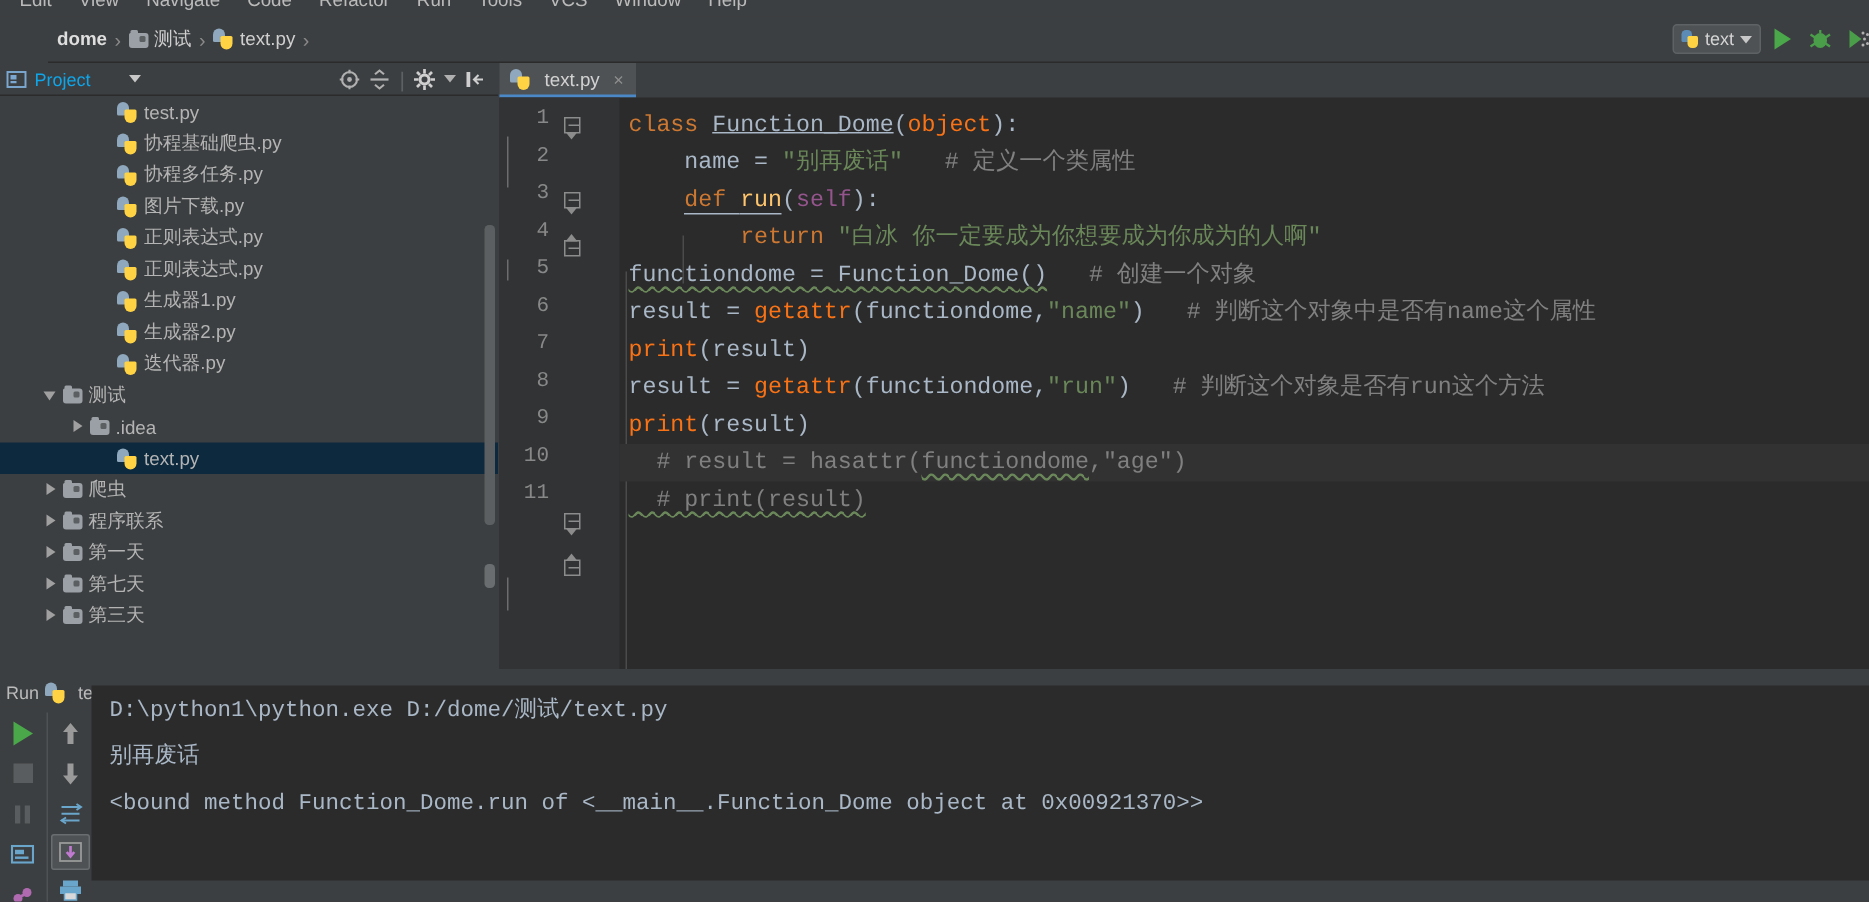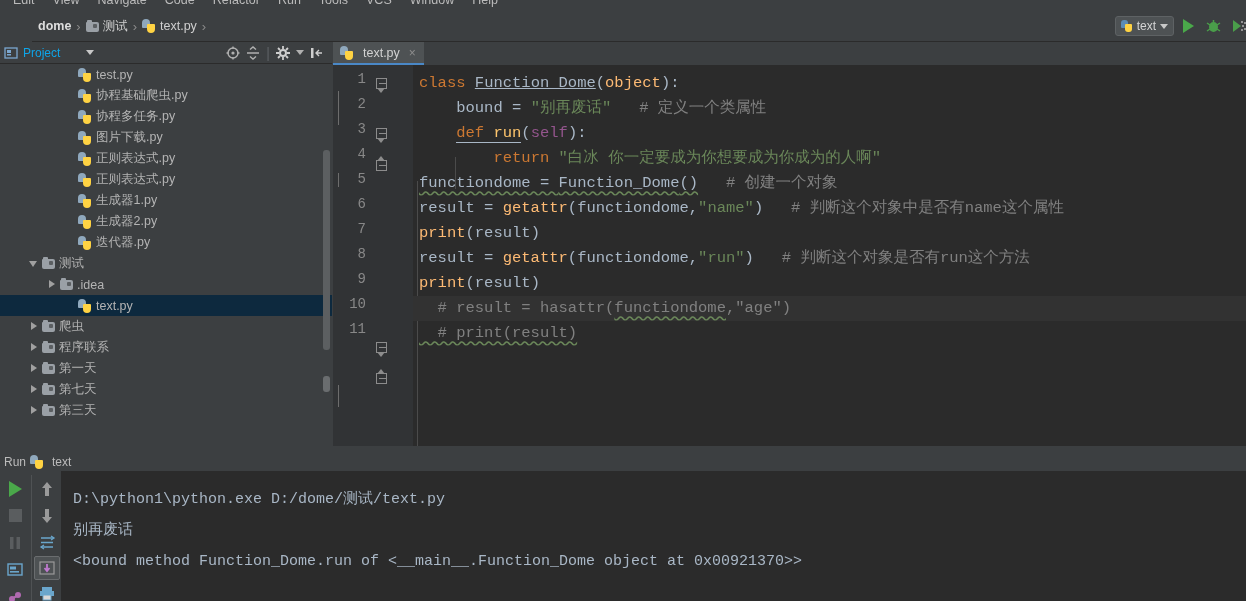--- a/index.html
+++ b/index.html
@@ -148,21 +148,21 @@
 
   .code-area {
     position:absolute; left:80px; top:0; width:833px; height:381px;
     font-family:"Liberation Mono", monospace; font-size:15.5px; line-height:25px;
   }
   .cline { position:absolute; left:6px; white-space:pre; }
   .cline.hl { background:#323232; left:0; padding-left:6px; width:833px; }
 
   .k  { color:#cc7832; }       
   .cls{ color:#a9b7c6; text-decoration:underline; text-decoration-color:#a9b7c6; }
-  .bi { color:#fdba74;text-align:right; }       
+  .bi { color:#f97316;text-align:right; }       
   .fn { color:#ffc66d; }       
   .s  { color:#6a8759; }       
   .cm { color:#808080; }       
   .p  { color:#a9b7c6; }       
   .self{ color:#94558d; }
   .wavy { text-decoration:underline wavy #6a8759; text-underline-offset:3px; }
   .wavyu{ border-bottom:1px solid #a9b7c6; }
 
   .ed-indent { position:absolute; width:1px; background:#4b4b4b; }
 
@@ -173,23 +173,23 @@
     font-size:12px; color:#bbbbbb;
   }
   .run-toolbar {
     position:absolute; left:0; top:471px; width:61px; height:130px; background:#3c3f41;
   }
   .rt-col { position:absolute; top:4px; width:30px; }
   .rt-col.a { left:0; }
   .rt-col.b { left:31px; border-left:1px solid #4f5254; }
   .rt-ic { width:30px; height:27px; display:flex; align-items:center; justify-content:center; }
   .console {
-    position:absolute; left:61px; top:471px; width:1185px; height:130px;
+    position:absolute; left:61px; top:457px; width:1185px; height:130px;
     background:#2b2b2b; font-family:"Liberation Mono", monospace; font-size:15px;
-    color:#a9b7c6; padding:13px 0 0 12px; overflow:hidden;
+    color:#a9b7c6; padding:1px 0 0 12px; overflow:hidden;
   }
   .cl { line-height:31px; white-space:pre; }
 </style>
 </head>
 <body>
 
 <div id="app">
 
   <div class="menubar">
     <div class="items">
@@ -463,21 +463,21 @@
         </div>
       <div class="fold-vline" style="top:320px; height:22px"></div>
     </div>
 
     <div class="ed-indent" style="left:84px; top:116px; height:265px;"></div>
     <div class="ed-indent" style="left:122px; top:92px; height:32px;"></div>
 
     <div class="code-area">
       <div class="cline" style="top:6px"><span class="k">class</span> <span class="cls">Function_Dome</span><span class="p">(</span><span class="bi">object</span><span class="p">):</span></div>
 
-      <div class="cline" style="top:31px"><span class="p">    bound = </span><span class="s">"别再废话"</span><span class="cm">   # 定义一个类属性</span></div>
+      <div class="cline" style="top:31px"><span class="p">    name = </span><span class="s">"别再废话"</span><span class="cm">   # 定义一个类属性</span></div>
 
       <div class="cline" style="top:56px"><span class="p">    </span><span class="k wavyu">def</span><span class="wavyu"> </span><span class="fn wavyu">run</span><span class="p">(</span><span class="self">self</span><span class="p">)</span><span class="p">:</span></div>
 
       <div class="cline" style="top:81px"><span class="p">        </span><span class="k">return</span> <span class="s">"白冰 你一定要成为你想要成为你成为的人啊"</span></div>
 
       <div class="cline" style="top:106px"><span class="p wavy">functiondome = </span><span class="cls wavy">Function_Dome</span><span class="p wavy">()</span><span class="cm">   # 创建一个对象</span></div>
 
       <div class="cline" style="top:131px"><span class="p">result = </span><span class="bi">getattr</span><span class="p">(functiondome,</span><span class="s">"name"</span><span class="p">)</span><span class="cm">   # 判断这个对象中是否有name这个属性</span></div>
 
       <div class="cline" style="top:156px"><span class="bi">print</span><span class="p">(result)</span></div>

